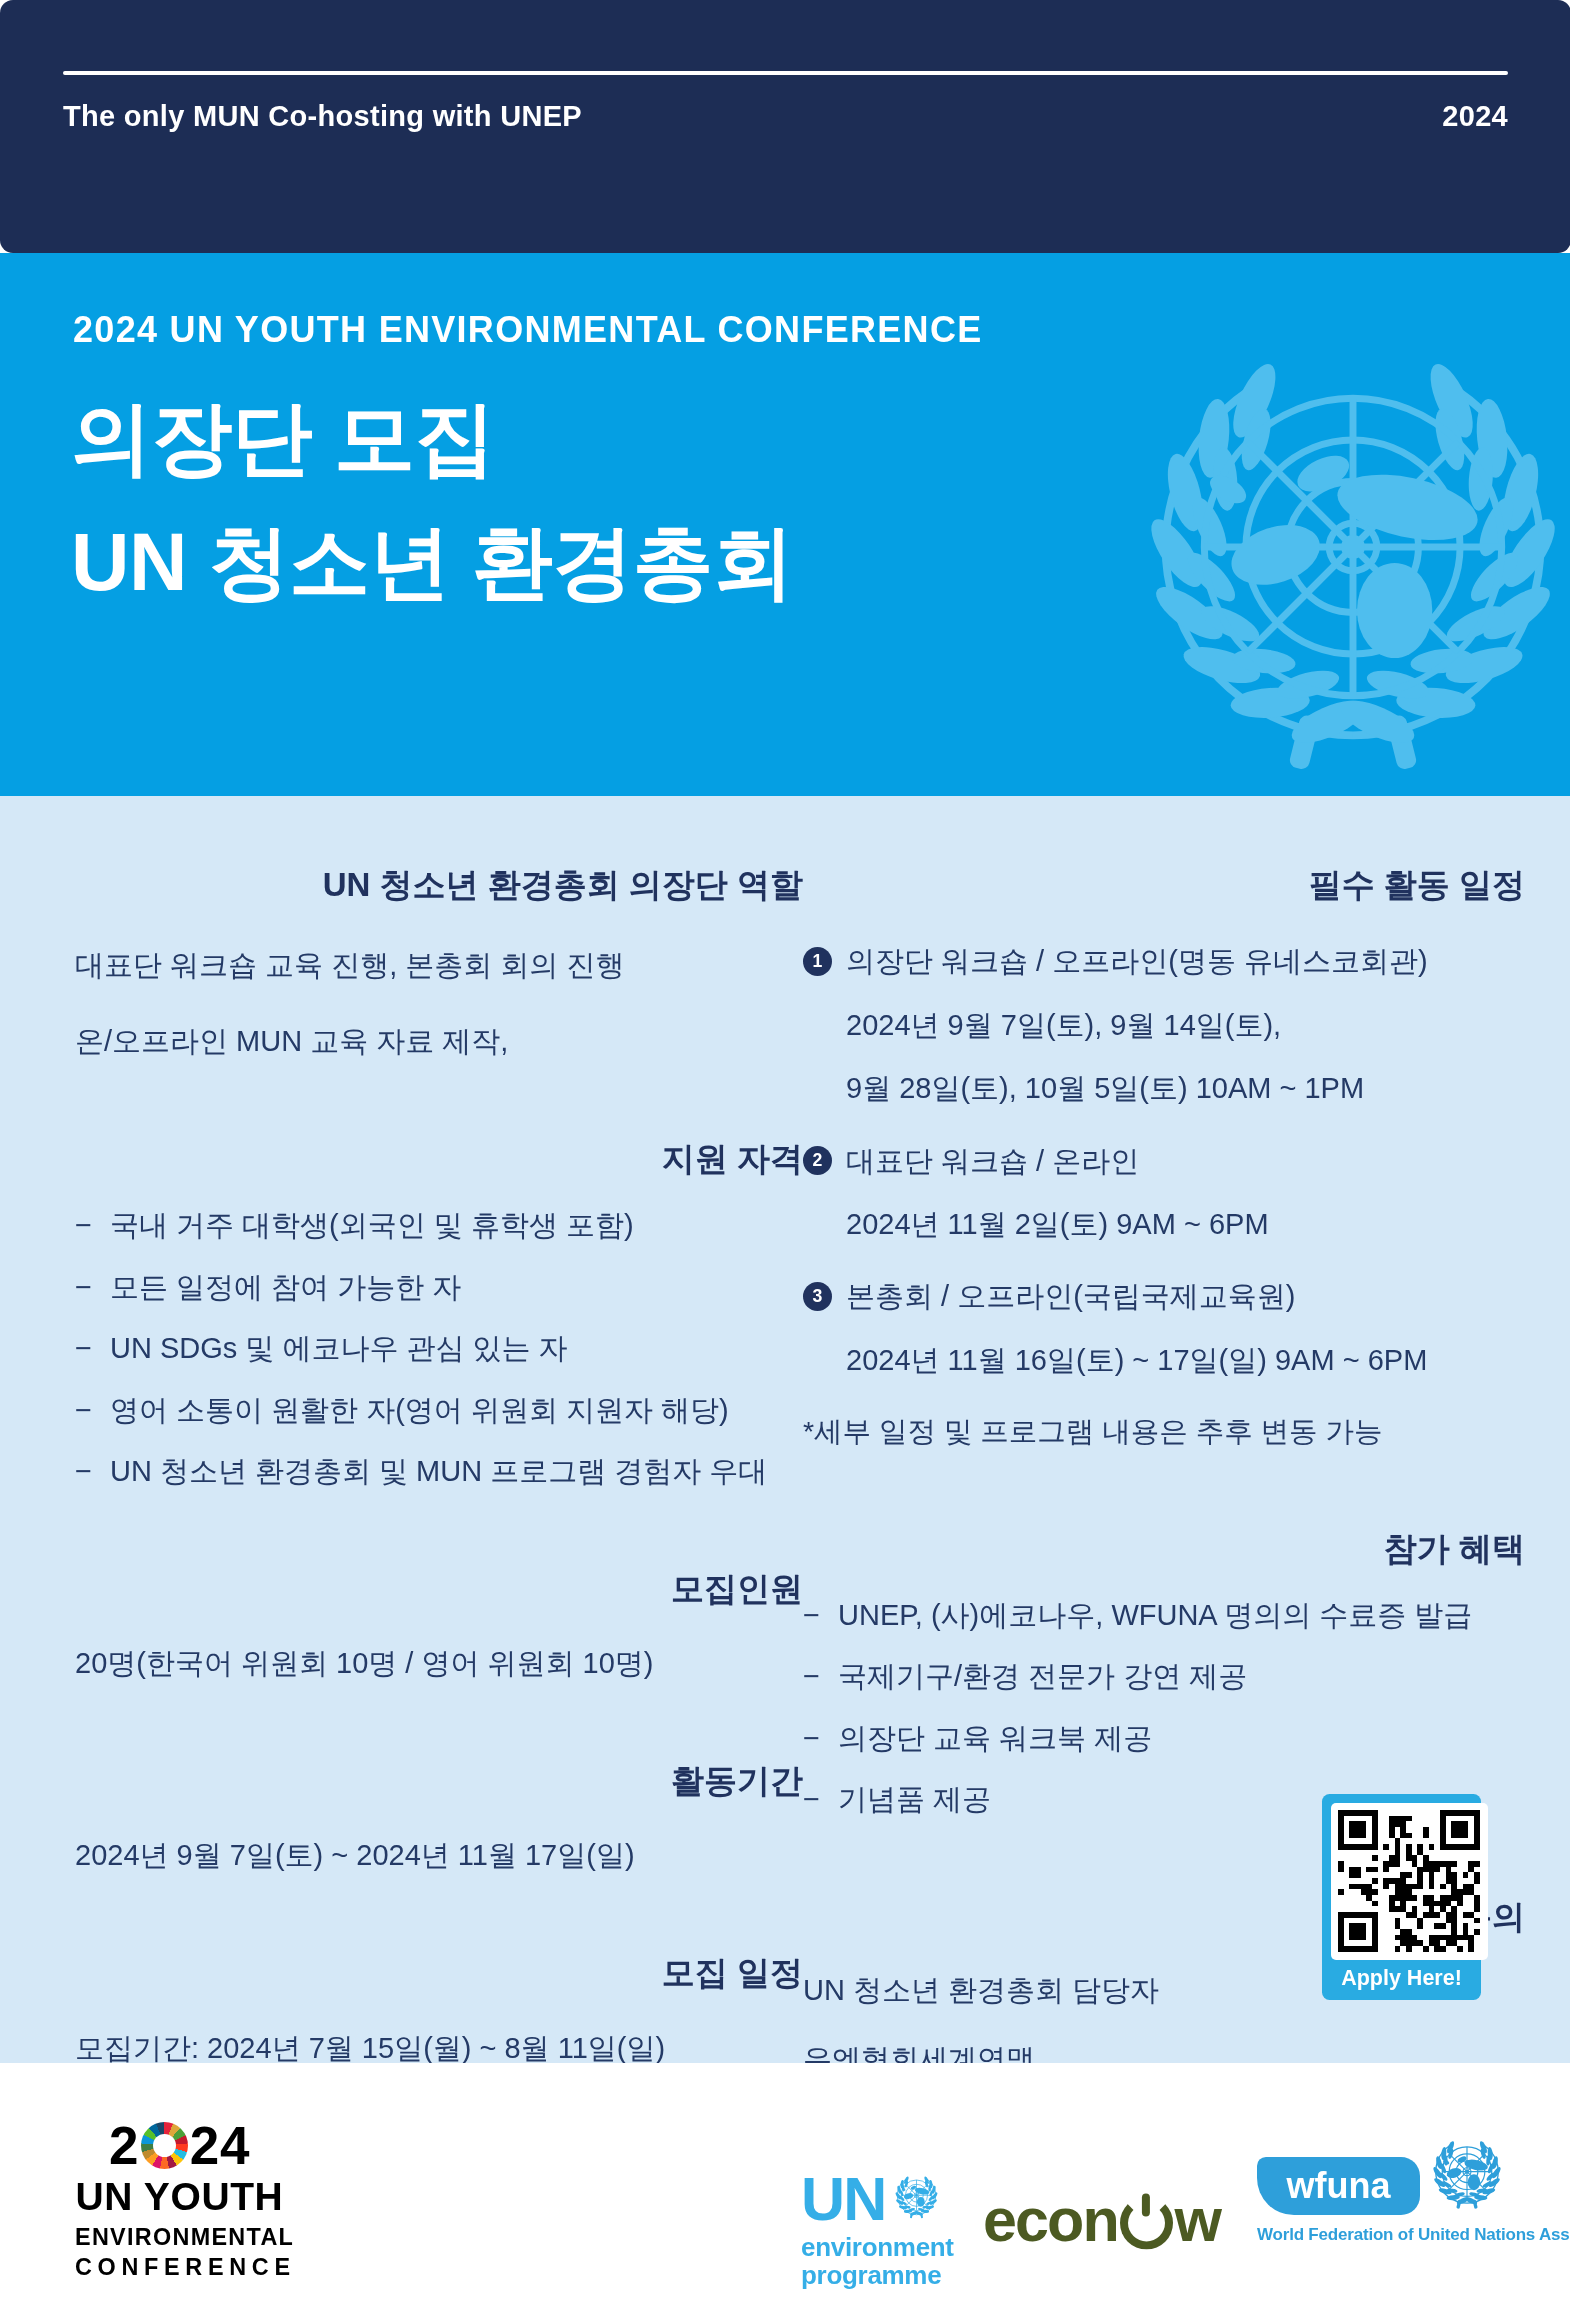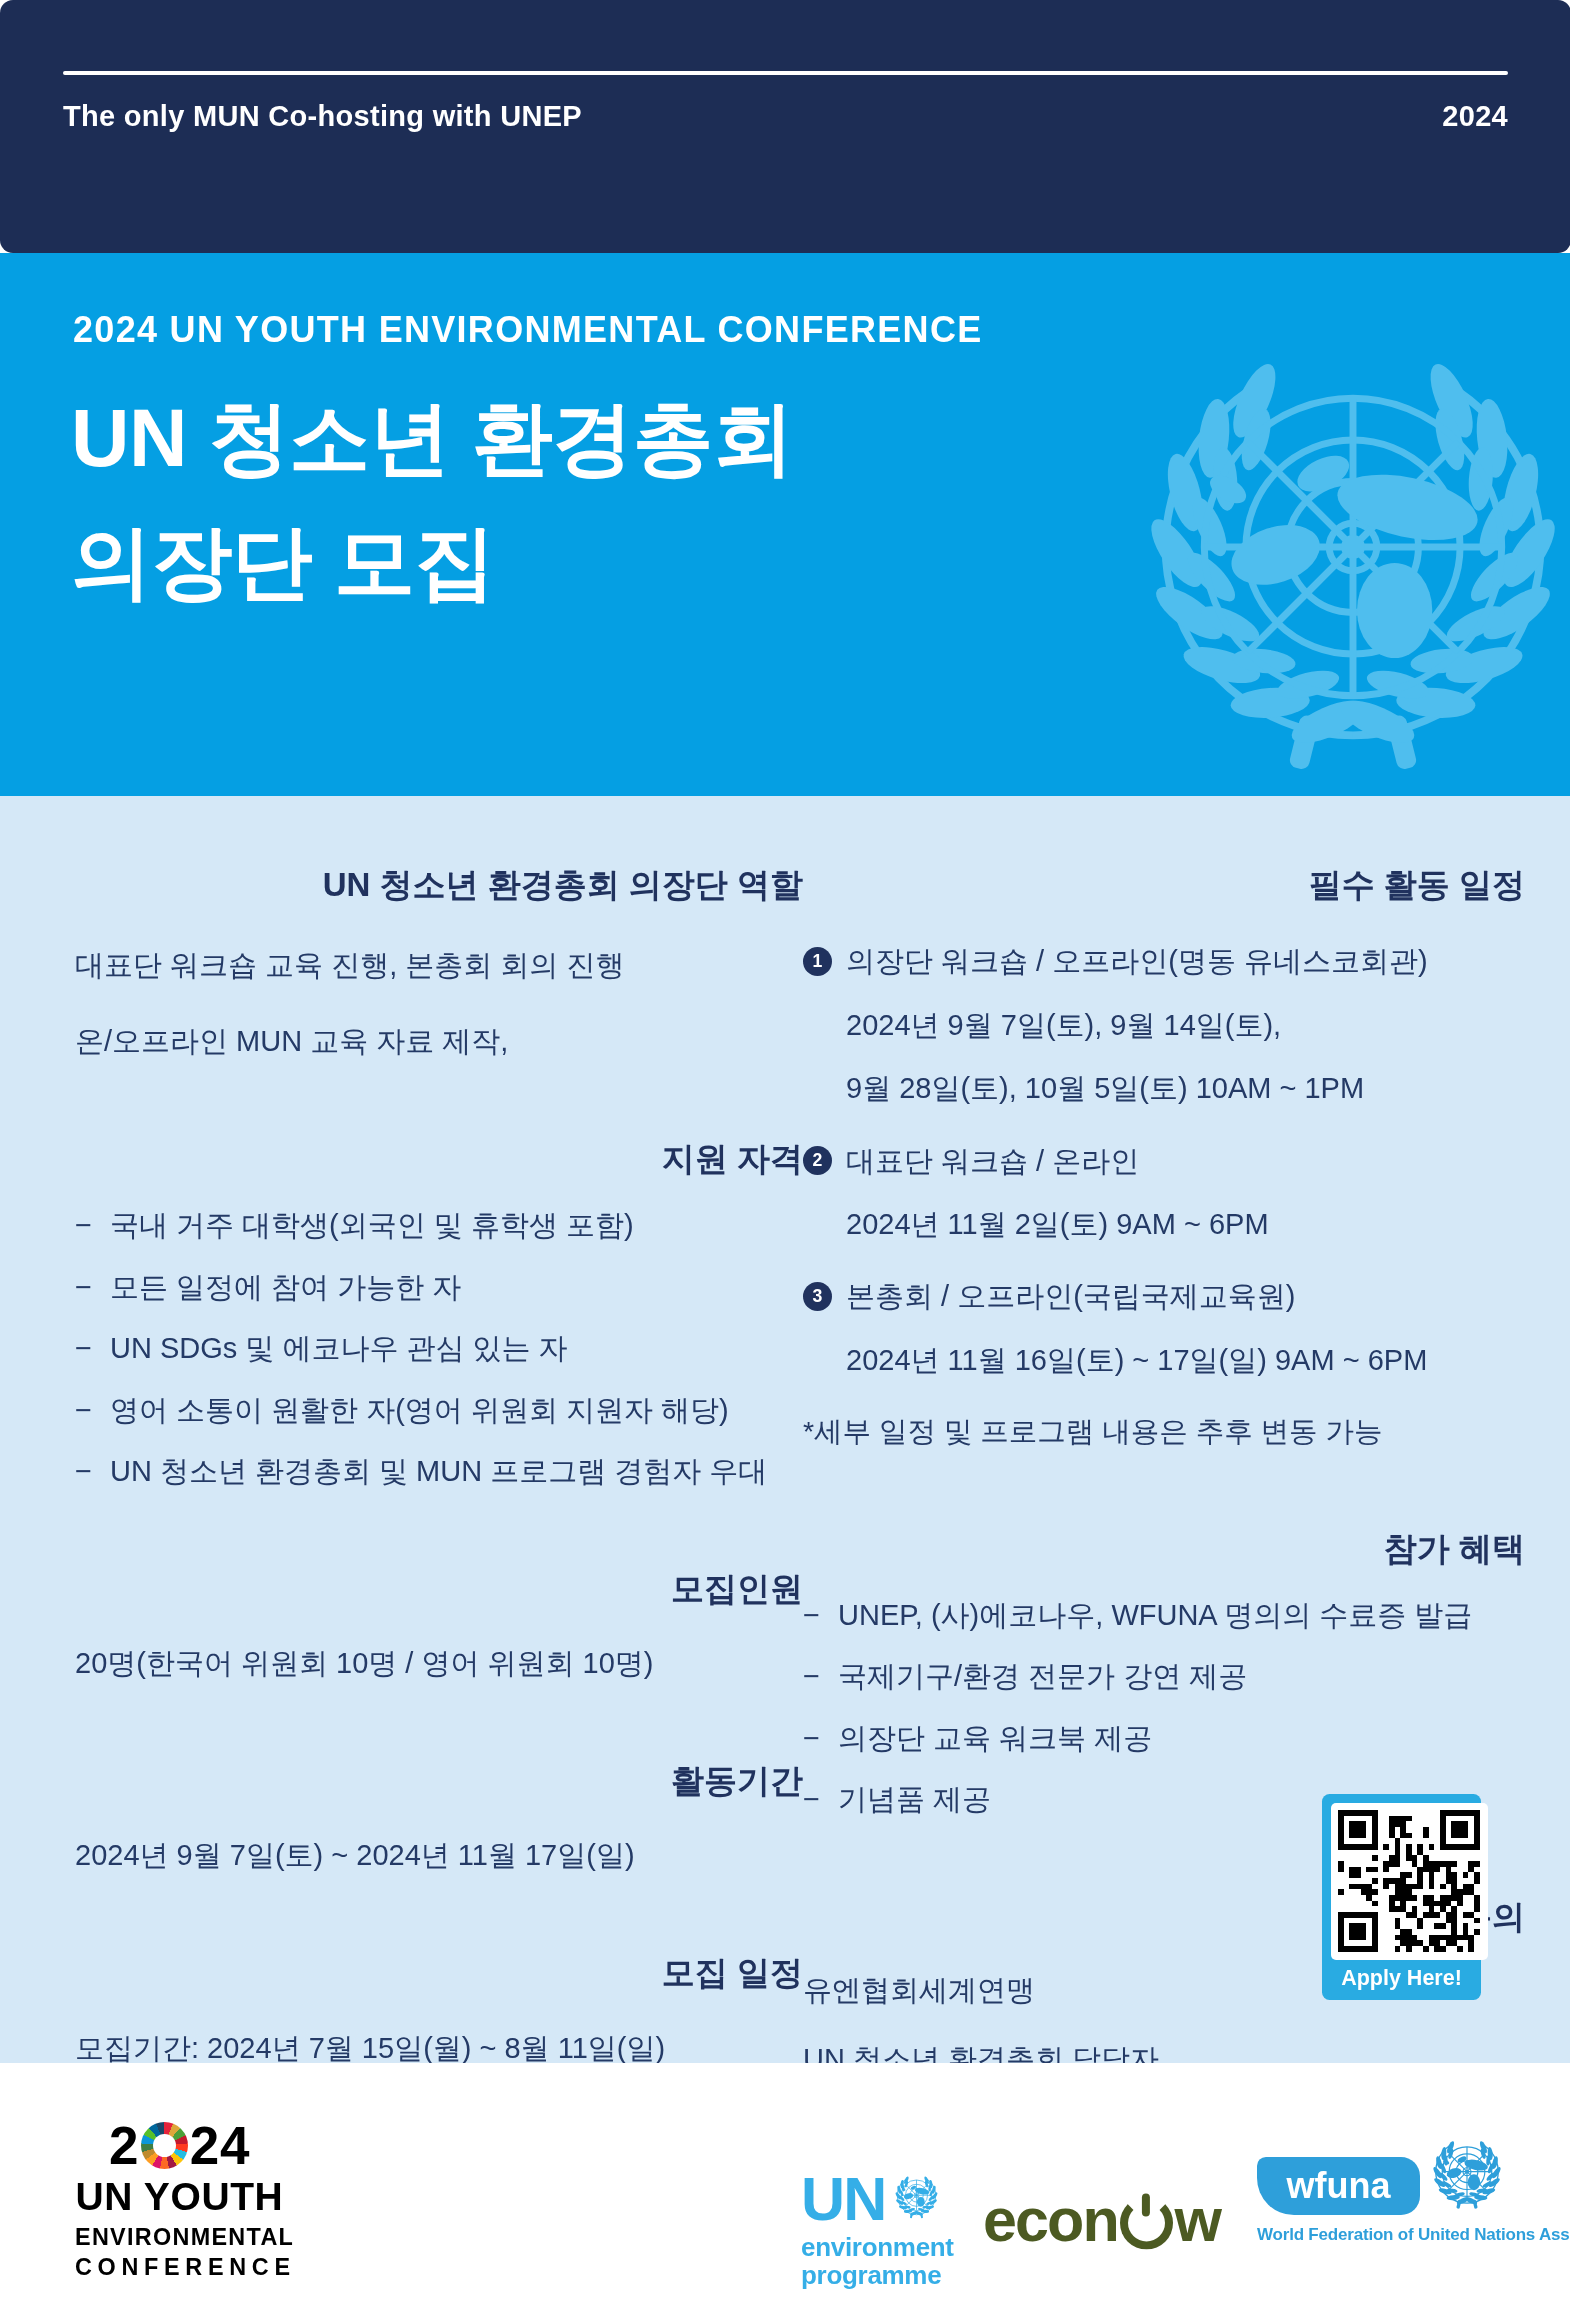--- a/index.html
+++ b/index.html
@@ -129,22 +129,22 @@
       <span>2024</span>
     </div>
   </div>
 
   <div class="hero">
     <svg class="hero-emblem" viewBox="0 0 720 720" width="456" height="456">
         <use href="#un-emblem"></use>
       </svg>
     <div class="hero-kicker">2024 UN YOUTH ENVIRONMENTAL CONFERENCE</div>
     <div class="hero-title">
+      <div>의장단 모집</div>
       <div>UN 청소년 환경총회</div>
-      <div>의장단 모집</div>
     </div>
   </div>
 
   <div class="sheet">
 
     <div class="col col-left">
       <h3 class="sec-h mt-first">UN 청소년 환경총회 의장단 역할</h3>
       <p class="line role-line">대표단 워크숍 교육 진행, 본총회 회의 진행</p>
       <p class="line role-line">온/오프라인 MUN 교육 자료 제작,</p>
 
@@ -223,22 +223,22 @@
             <span class="dash">−</span>
             <span>의장단 교육 워크북 제공</span>
           </li>
         <li class="bullet">
             <span class="dash">−</span>
             <span>기념품 제공</span>
           </li>
       </ul>
 
       <h3 class="sec-h mt-sec">문의</h3>
+      <p class="line contact-line">UN 청소년 환경총회 담당자</p>
       <p class="line contact-line">유엔협회세계연맹</p>
-      <p class="line contact-line">UN 청소년 환경총회 담당자</p>
       <p class="line contact-line">infoseoul@wfuna.org</p>
       <p class="line contact-line">+82-2-6925-2695</p>
     </div>
 
     <div class="qr-block">
       <div class="qr-white">
         <svg id="qr-svg" viewBox="0 0 250 250">
             <rect x="0" y="0" width="10" height="10"></rect>
             <rect x="10" y="0" width="10" height="10"></rect>
             <rect x="20" y="0" width="10" height="10"></rect>

